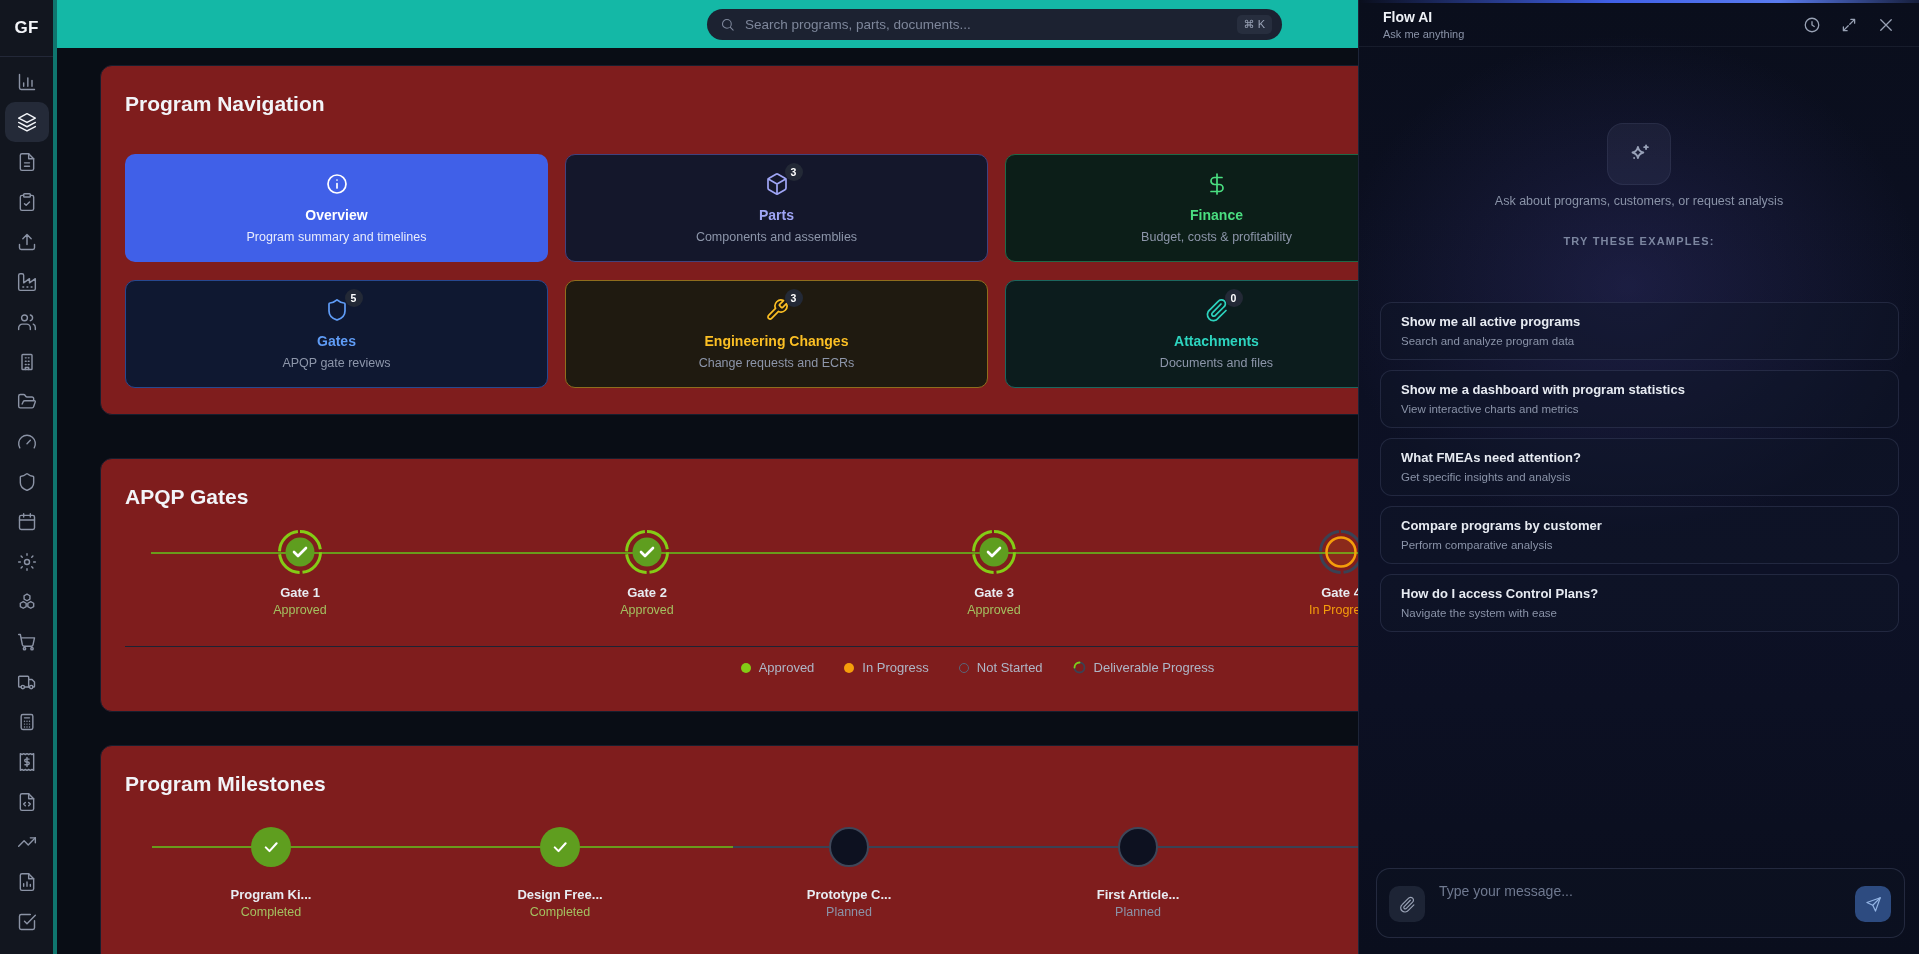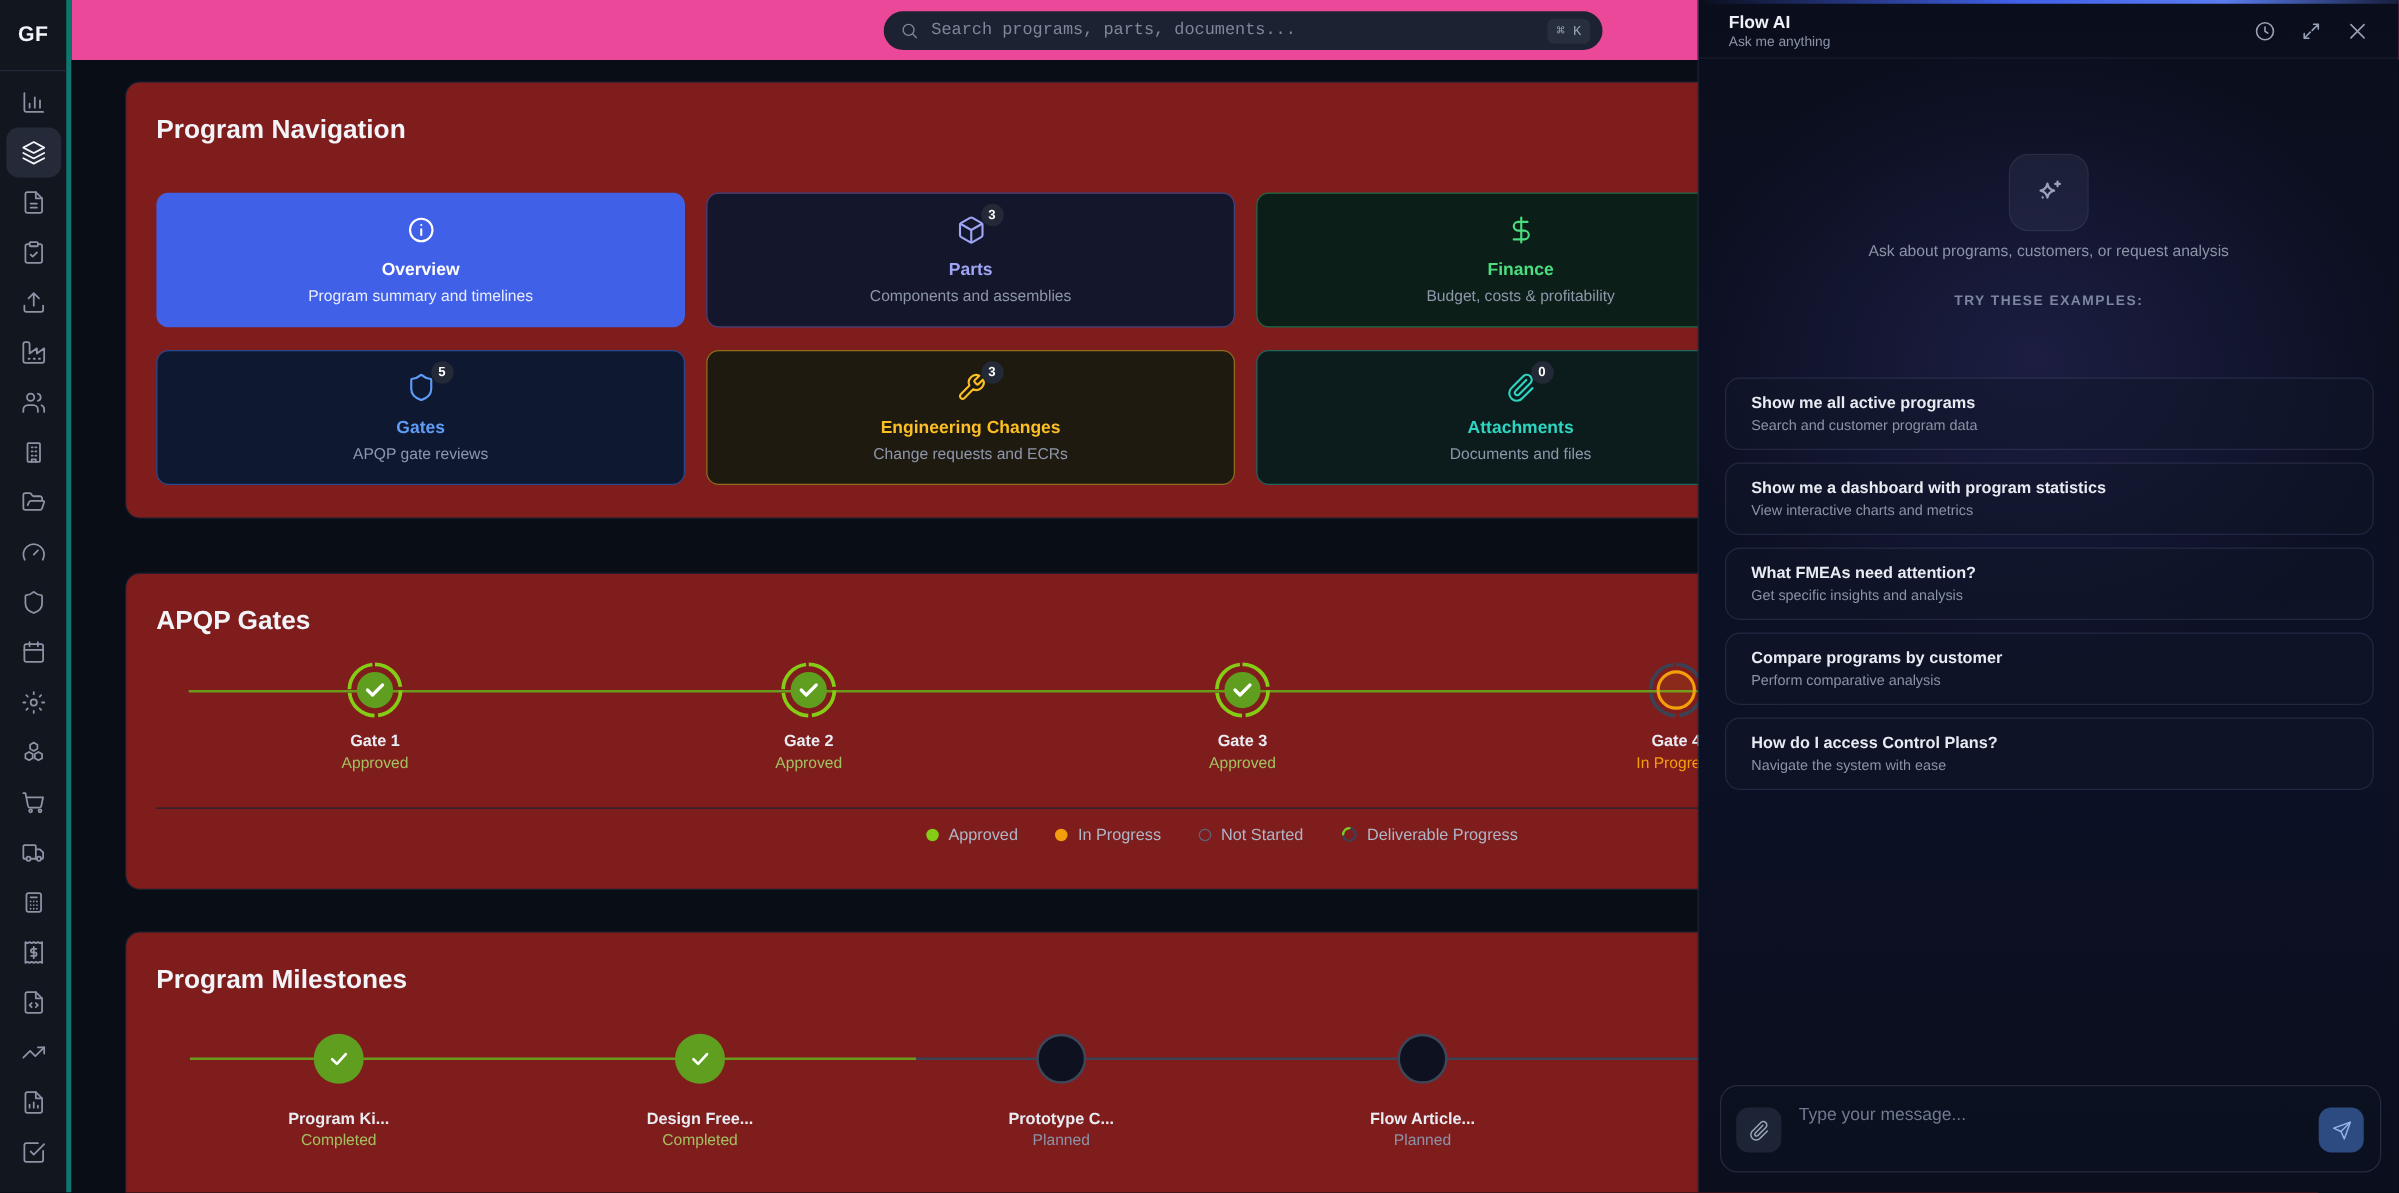--- a/index.html
+++ b/index.html
@@ -16,21 +16,21 @@
   .side-icons { position:absolute; top:62px; left:0; right:0; display:flex;
     flex-direction:column; align-items:center; }
   .side-item { width:44px; height:40px; display:flex; align-items:center; justify-content:center;
     color:#8b93a5; border-radius:10px; cursor:pointer; }
   .side-item.active { background:#242a38; color:#f3f5f9; }
   .side-item svg { width:20px; height:20px; }
 
   svg.ic { fill:none; stroke:currentColor; stroke-width:1.7; stroke-linecap:round; stroke-linejoin:round; }
 
   
-  .topbar { position:absolute; left:57px; right:0; top:0; height:48px; background:#ec4899;font-family:Liberation Mono, monospace; }
+  .topbar { position:absolute; left:57px; right:0; top:0; height:48px; background:#14b8a6; }
   .searchbar { position:absolute; left:650px; top:9px; width:575px; height:31px; background:#1c2231;
     border-radius:16px; display:flex; align-items:center; padding:0 10px 0 13px; cursor:text; }
   .searchbar svg { width:15px; height:15px; color:#7e879b; flex:0 0 auto; }
   .search-ph { margin-left:10px; font-size:13.5px; color:#7e879b; }
   .kbd { margin-left:auto; background:#272e3e; border-radius:5px; padding:3px 7px;
     font-size:11px; color:#9aa3b6; }
 
   
   .main { position:absolute; left:57px; top:48px; right:0; bottom:0; }
   .section { position:absolute; left:43px; width:1755px; background:#7f1d1d;
@@ -452,21 +452,21 @@
         <div class="mlabel">Design Free...</div>
         <div class="mstatus st-approved">Completed</div>
       </div>
       <div class="mile" style="left:673px">
         <div class="mcircle mc-plan"></div>
         <div class="mlabel">Prototype C...</div>
         <div class="mstatus st-planned">Planned</div>
       </div>
       <div class="mile" style="left:962px">
         <div class="mcircle mc-plan"></div>
-        <div class="mlabel">Flow Article...</div>
+        <div class="mlabel">First Article...</div>
         <div class="mstatus st-planned">Planned</div>
       </div>
     </section>
   </main>
 
   <aside class="panel">
     <div class="panel-topline"></div>
     <div class="phead">
       <div>
         <div class="ph-title">Flow AI</div>
@@ -493,21 +493,21 @@
             <path d="M18.5 4v3.4M16.8 5.7h3.4M7.5 15.7h.01"></path>
           </svg>
       </div>
       <div class="w-sub">Ask about programs, customers, or request analysis</div>
       <div class="try">TRY THESE EXAMPLES:</div>
     </div>
 
     <div class="examples">
       <div class="ex-card">
         <div class="ex-title">Show me all active programs</div>
-        <div class="ex-sub">Search and customer program data</div>
+        <div class="ex-sub">Search and analyze program data</div>
       </div>
       <div class="ex-card">
         <div class="ex-title">Show me a dashboard with program statistics</div>
         <div class="ex-sub">View interactive charts and metrics</div>
       </div>
       <div class="ex-card">
         <div class="ex-title">What FMEAs need attention?</div>
         <div class="ex-sub">Get specific insights and analysis</div>
       </div>
       <div class="ex-card">

